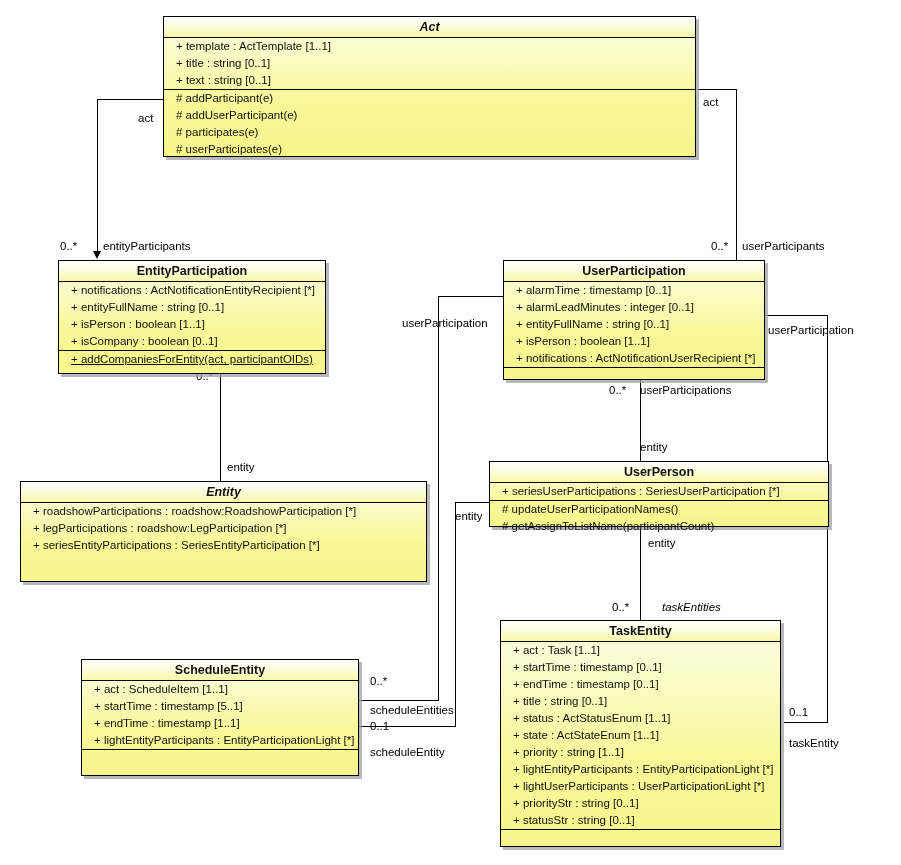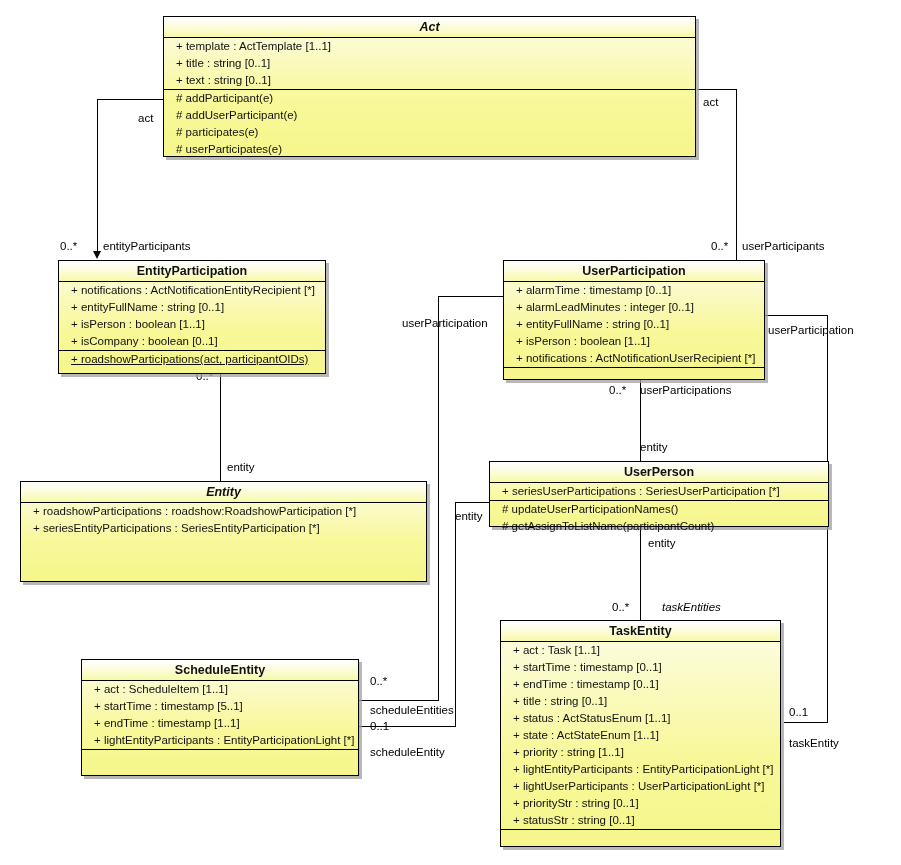--- a/index.html
+++ b/index.html
@@ -169,21 +169,21 @@
 
   <div class="uml-class" style="left:58px; top:260px; width:268px; height:114px;">
     <div class="uml-title">EntityParticipation</div>
     <div class="uml-section">
       <div class="uml-row">+ notifications : ActNotificationEntityRecipient [*]</div>
       <div class="uml-row">+ entityFullName : string [0..1]</div>
       <div class="uml-row">+ isPerson : boolean [1..1]</div>
       <div class="uml-row">+ isCompany : boolean [0..1]</div>
     </div>
     <div class="uml-section with-divider">
-      <div class="uml-row static">+ roadshowParticipations(act, participantOIDs)</div>
+      <div class="uml-row static">+ addCompaniesForEntity(act, participantOIDs)</div>
     </div>
   </div>
 
   <div class="uml-class" style="left:503px; top:260px; width:262px; height:120px;">
     <div class="uml-title">UserParticipation</div>
     <div class="uml-section">
       <div class="uml-row">+ alarmTime : timestamp [0..1]</div>
       <div class="uml-row">+ alarmLeadMinutes : integer [0..1]</div>
       <div class="uml-row">+ entityFullName : string [0..1]</div>
       <div class="uml-row">+ isPerson : boolean [1..1]</div>
@@ -191,20 +191,21 @@
     </div>
     <div class="uml-section with-divider">
       <div class="uml-row empty"></div>
     </div>
   </div>
 
   <div class="uml-class" style="left:20px; top:481px; width:407px; height:101px;">
     <div class="uml-title abstract">Entity</div>
     <div class="uml-section">
       <div class="uml-row">+ roadshowParticipations : roadshow:RoadshowParticipation [*]</div>
+      <div class="uml-row">+ legParticipations : roadshow:LegParticipation [*]</div>
       <div class="uml-row">+ seriesEntityParticipations : SeriesEntityParticipation [*]</div>
     </div>
   </div>
 
   <div class="uml-class" style="left:489px; top:461px; width:340px; height:66px;">
     <div class="uml-title">UserPerson</div>
     <div class="uml-section">
       <div class="uml-row">+ seriesUserParticipations : SeriesUserParticipation [*]</div>
     </div>
     <div class="uml-section with-divider">

